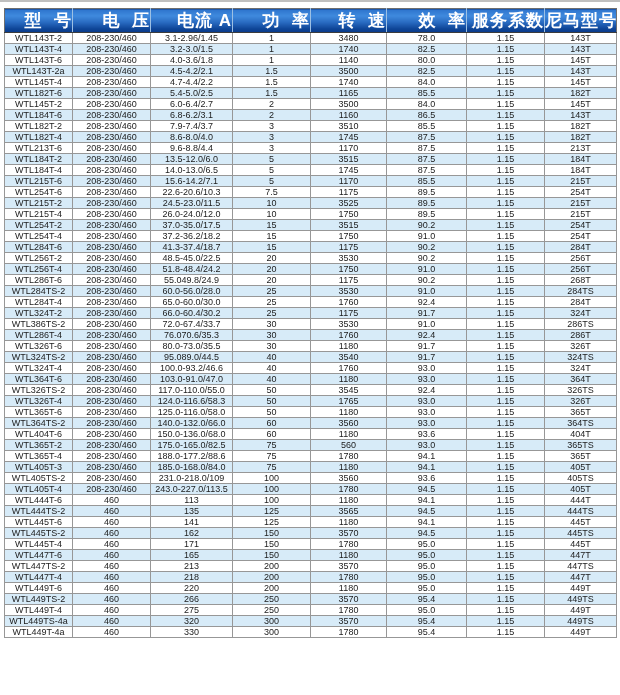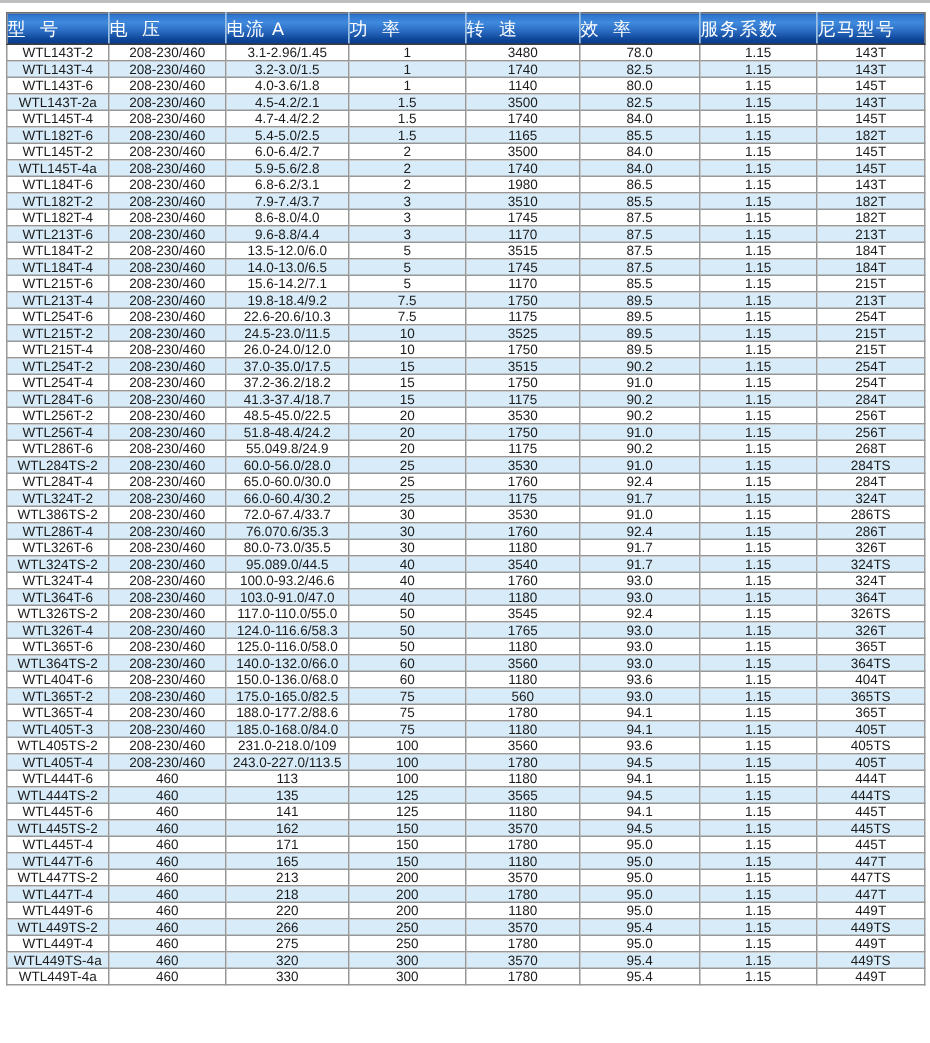--- a/index.html
+++ b/index.html
@@ -9,22 +9,22 @@
     overflow:hidden;
   }
   .top-divider{width:620px;height:2px;background:#bfbfbf;}
   table.spec{
     width:612px;margin:6px 4px 0 4px;
     border-collapse:collapse;table-layout:fixed;
     border:1px solid #6e6e6e;
   }
   th{
     height:20px;padding:0;
-    font-size:12px;font-weight:normal;color:#ffffff;
-    text-align:left;vertical-align:middle;
+    font-size:17px;font-weight:bold;color:#ffffff;
+    text-align:right;vertical-align:middle;
     background:linear-gradient(180deg,#2d74cc 0%,#3f8ade 28%,#2a6cc2 55%,#0d4496 85%,#0a3a8a 100%);
     border-left:1px solid #9cc0e4;
     border-bottom:1px solid #3c3c3c;
     letter-spacing:1px;
     white-space:pre;
   }
   th:first-child{border-left:none;}
   td{
     height:9.8px;padding:0;
     font-size:9px;line-height:10px;color:#1b1b1b;
@@ -128,35 +128,25 @@
         <td>WTL145T-2</td>
         <td>208-230/460</td>
         <td>6.0-6.4/2.7</td>
         <td>2</td>
         <td>3500</td>
         <td>84.0</td>
         <td>1.15</td>
         <td>145T</td>
       </tr>
       <tr>
-        <td>WTL145T-4a</td>
-        <td>208-230/460</td>
-        <td>5.9-5.6/2.8</td>
-        <td>2</td>
-        <td>1740</td>
-        <td>84.0</td>
-        <td>1.15</td>
-        <td>145T</td>
-      </tr>
-      <tr>
         <td>WTL184T-6</td>
         <td>208-230/460</td>
         <td>6.8-6.2/3.1</td>
         <td>2</td>
-        <td>1980</td>
+        <td>1160</td>
         <td>86.5</td>
         <td>1.15</td>
         <td>143T</td>
       </tr>
       <tr>
         <td>WTL182T-2</td>
         <td>208-230/460</td>
         <td>7.9-7.4/3.7</td>
         <td>3</td>
         <td>3510</td>
@@ -208,30 +198,20 @@
         <td>WTL215T-6</td>
         <td>208-230/460</td>
         <td>15.6-14.2/7.1</td>
         <td>5</td>
         <td>1170</td>
         <td>85.5</td>
         <td>1.15</td>
         <td>215T</td>
       </tr>
       <tr>
-        <td>WTL213T-4</td>
-        <td>208-230/460</td>
-        <td>19.8-18.4/9.2</td>
-        <td>7.5</td>
-        <td>1750</td>
-        <td>89.5</td>
-        <td>1.15</td>
-        <td>213T</td>
-      </tr>
-      <tr>
         <td>WTL254T-6</td>
         <td>208-230/460</td>
         <td>22.6-20.6/10.3</td>
         <td>7.5</td>
         <td>1175</td>
         <td>89.5</td>
         <td>1.15</td>
         <td>254T</td>
       </tr>
       <tr>

